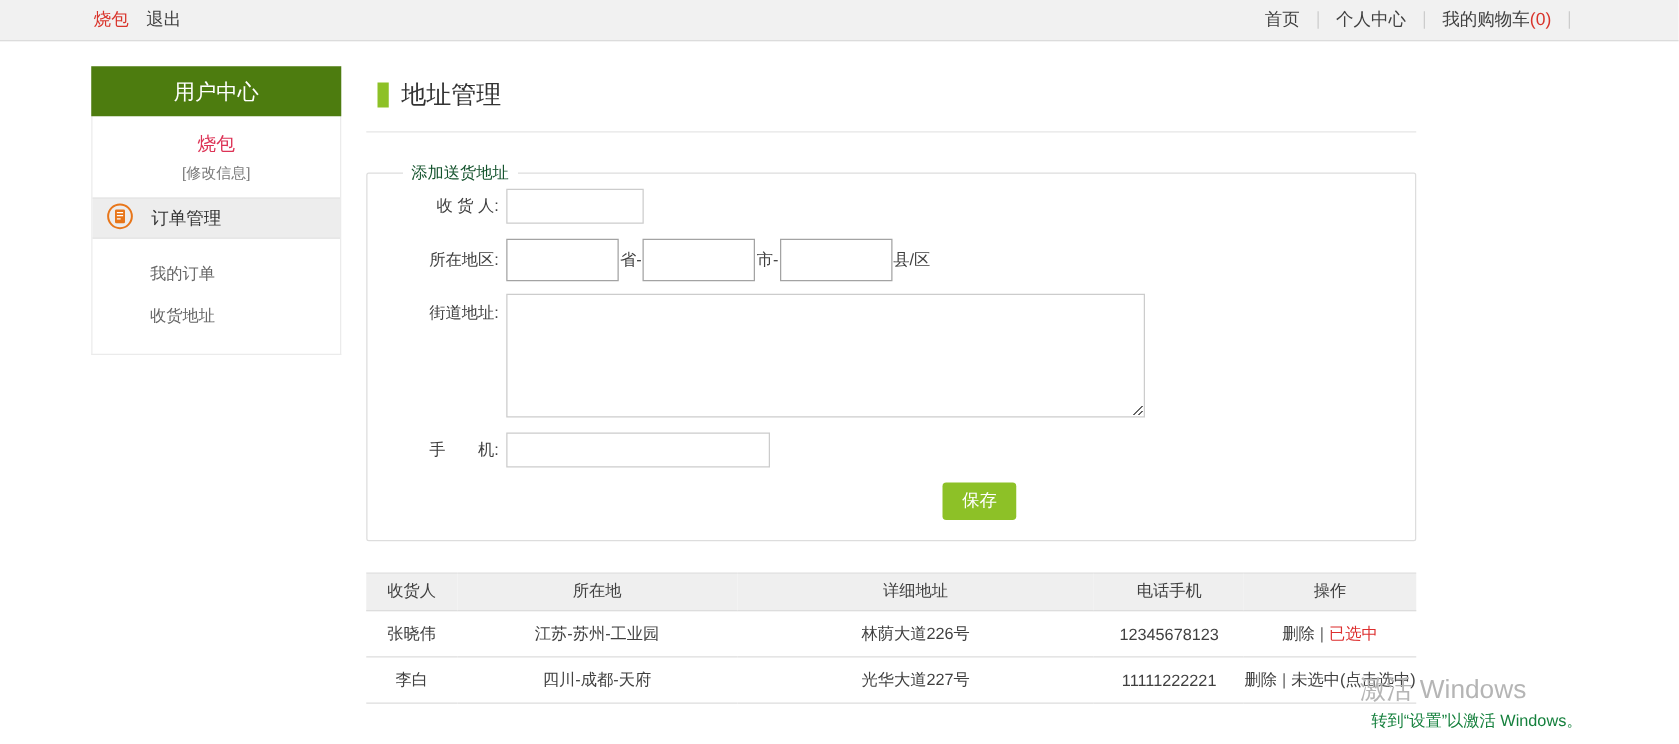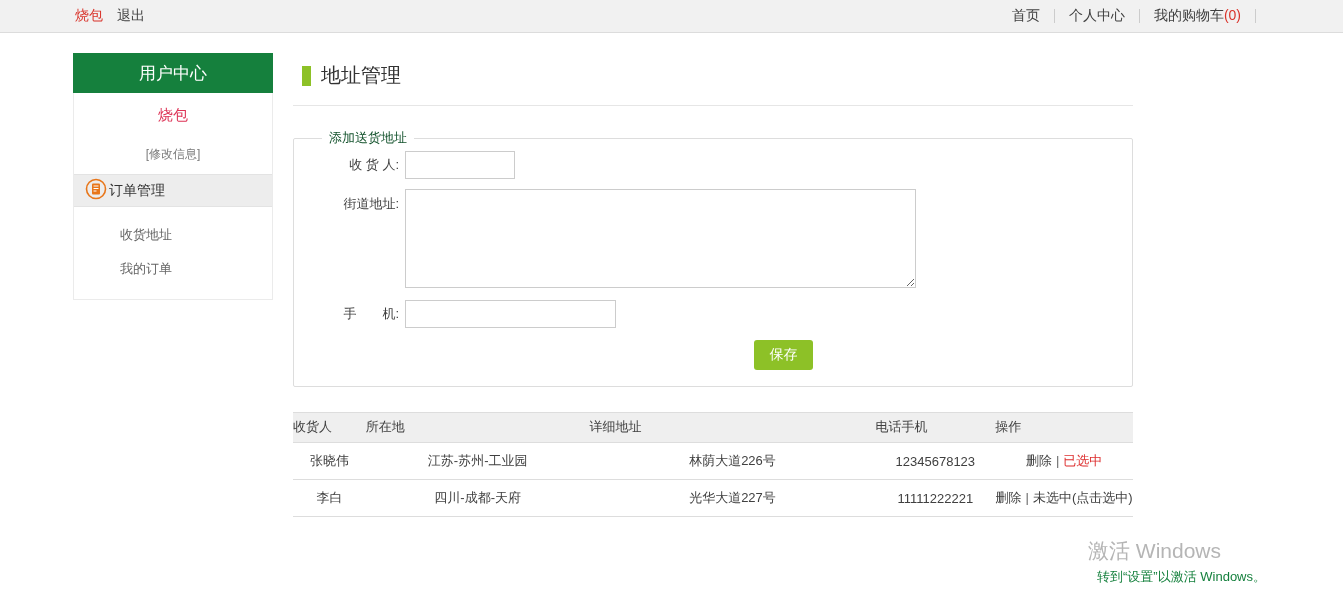--- a/index.html
+++ b/index.html
@@ -14,28 +14,28 @@
   .topbar-left { display:flex; align-items:center; gap:14px; }
   .topbar-right { display:flex; align-items:center; }
   .top-link { cursor:pointer; color:#404040; }
   .brand { color:#d9342b; }
   .cart-count { color:#d9342b; }
   .divider { width:1px; height:14px; background:#ccc; margin:0 14px; }
 
   
   .sidebar { position:absolute; left:73px; top:53px; width:200px; background:#fff;
              border:1px solid #ebebeb; border-top:none; }
-  .sidebar-header { height:40px; background:#15803d; color:#fff; font-size:17px;
+  .sidebar-header { height:40px; background:#4d7c0f; color:#fff; font-size:17px;
                     display:flex; align-items:center; justify-content:center;
                     margin:0 -1px; }
   .user-block { text-align:center; padding:13px 0 11px; }
   .username { color:#dd3356; font-size:15px; cursor:pointer; }
-  .edit-info { color:#7a7a7a; font-size:12px; margin-top:21px; cursor:pointer; }
+  .edit-info { color:#7a7a7a; font-size:12px; margin-top:5px; cursor:pointer; }
   .order-row { background:#ededed; border-top:1px solid #e3e3e3; border-bottom:1px solid #e3e3e3;
-               height:33px; display:flex; align-items:center; padding-left:11px; gap:2px;
+               height:33px; display:flex; align-items:center; padding-left:11px; gap:14px;
                font-size:14px; color:#333; cursor:pointer; }
   .sub-items { padding:11px 0 13px 46px; }
   .sub-item { font-size:13px; color:#666; padding:8px 0; cursor:pointer; }
 
   
   .main { position:absolute; left:293px; top:53px; width:840px; }
   .page-title-row { display:flex; align-items:center; gap:10px;
                     padding:9px 0 16px 9px; border-bottom:1px solid #e6e6e6; }
   .title-block { width:9px; height:20px; background:#8dc127; }
   .page-title { font-size:20px; color:#333; }
@@ -58,21 +58,21 @@
   .row-phone input { width:211px; height:28px; border:1px solid #ccc; }
   .row-save { margin-top:12px; margin-left:460px; }
   .save-btn { width:59px; height:30px; background:#8dc127; border:none; border-radius:3px;
               color:#fff; font-size:14px; cursor:pointer;
               font-family:"Liberation Sans","DejaVu Sans",sans-serif; }
 
   
   table.addr-table { width:100%; border-collapse:collapse; margin-top:25px;
                      font-size:13px; color:#404040; }
   .addr-table thead tr { background:#efefef; }
-  .addr-table th { font-weight:normal; padding:5px 0 6px; text-align:left;
+  .addr-table th { font-weight:normal; padding:5px 0 6px; text-align:center;
                    border-top:1px solid #ddd; border-bottom:1px solid #ddd; }
   .addr-table td { text-align:center; padding:9px 0; border-bottom:1px solid #ddd; }
   .op-link { cursor:pointer; }
   .op-sep { color:#666; margin:0 4px; }
   .status.selected { color:#dd2e2e; }
 
   
   .watermark { position:absolute; left:1088px; top:537px; color:#b5b5b5; }
   .watermark-line1 { font-size:21px; }
   .watermark-line2 { font-size:13px; color:#15803d; margin-top:3px; margin-left:9px; }
@@ -107,39 +107,48 @@
         <circle cx="11" cy="11" r="9.5" fill="none" stroke="#e8761a" stroke-width="1.6"></circle>
         <rect x="7" y="5.5" width="8" height="11" rx="1" fill="#e8761a"></rect>
         <line x1="8.5" y1="8" x2="13.5" y2="8" stroke="#fff" stroke-width="1"></line>
         <line x1="8.5" y1="10.5" x2="13.5" y2="10.5" stroke="#fff" stroke-width="1"></line>
         <line x1="8.5" y1="13" x2="11.5" y2="13" stroke="#fff" stroke-width="1"></line>
       </svg>
     </span>
     <span>订单管理</span>
   </div>
   <div class="sub-items">
+    <div class="sub-item">我的订单</div>
     <div class="sub-item">收货地址</div>
-    <div class="sub-item">我的订单</div>
   </div>
 </div>
 
 <div class="main">
   <div class="page-title-row">
     <span class="title-block"></span>
     <span class="page-title">地址管理</span>
   </div>
 
   <fieldset class="addr-form">
     <legend>添加送货地址</legend>
 
     <div class="form-row row-receiver">
       <span class="form-label">收 货 人:</span>
       <input type="text" style="">
     </div>
 
+    <div class="form-row row-region">
+      <span class="form-label">所在地区:</span>
+      <input type="text" style="">
+      <span class="region-suffix">省-</span>
+      <input type="text" style="">
+      <span class="region-suffix">市-</span>
+      <input type="text" style="">
+      <span class="region-suffix">县/区</span>
+    </div>
 
     <div class="form-row row-street">
       <span class="form-label">街道地址:</span>
       <textarea style=""></textarea>
     </div>
 
     <div class="form-row row-phone">
       <span class="form-label">手　　机:</span>
       <input type="text" style="">
     </div>

